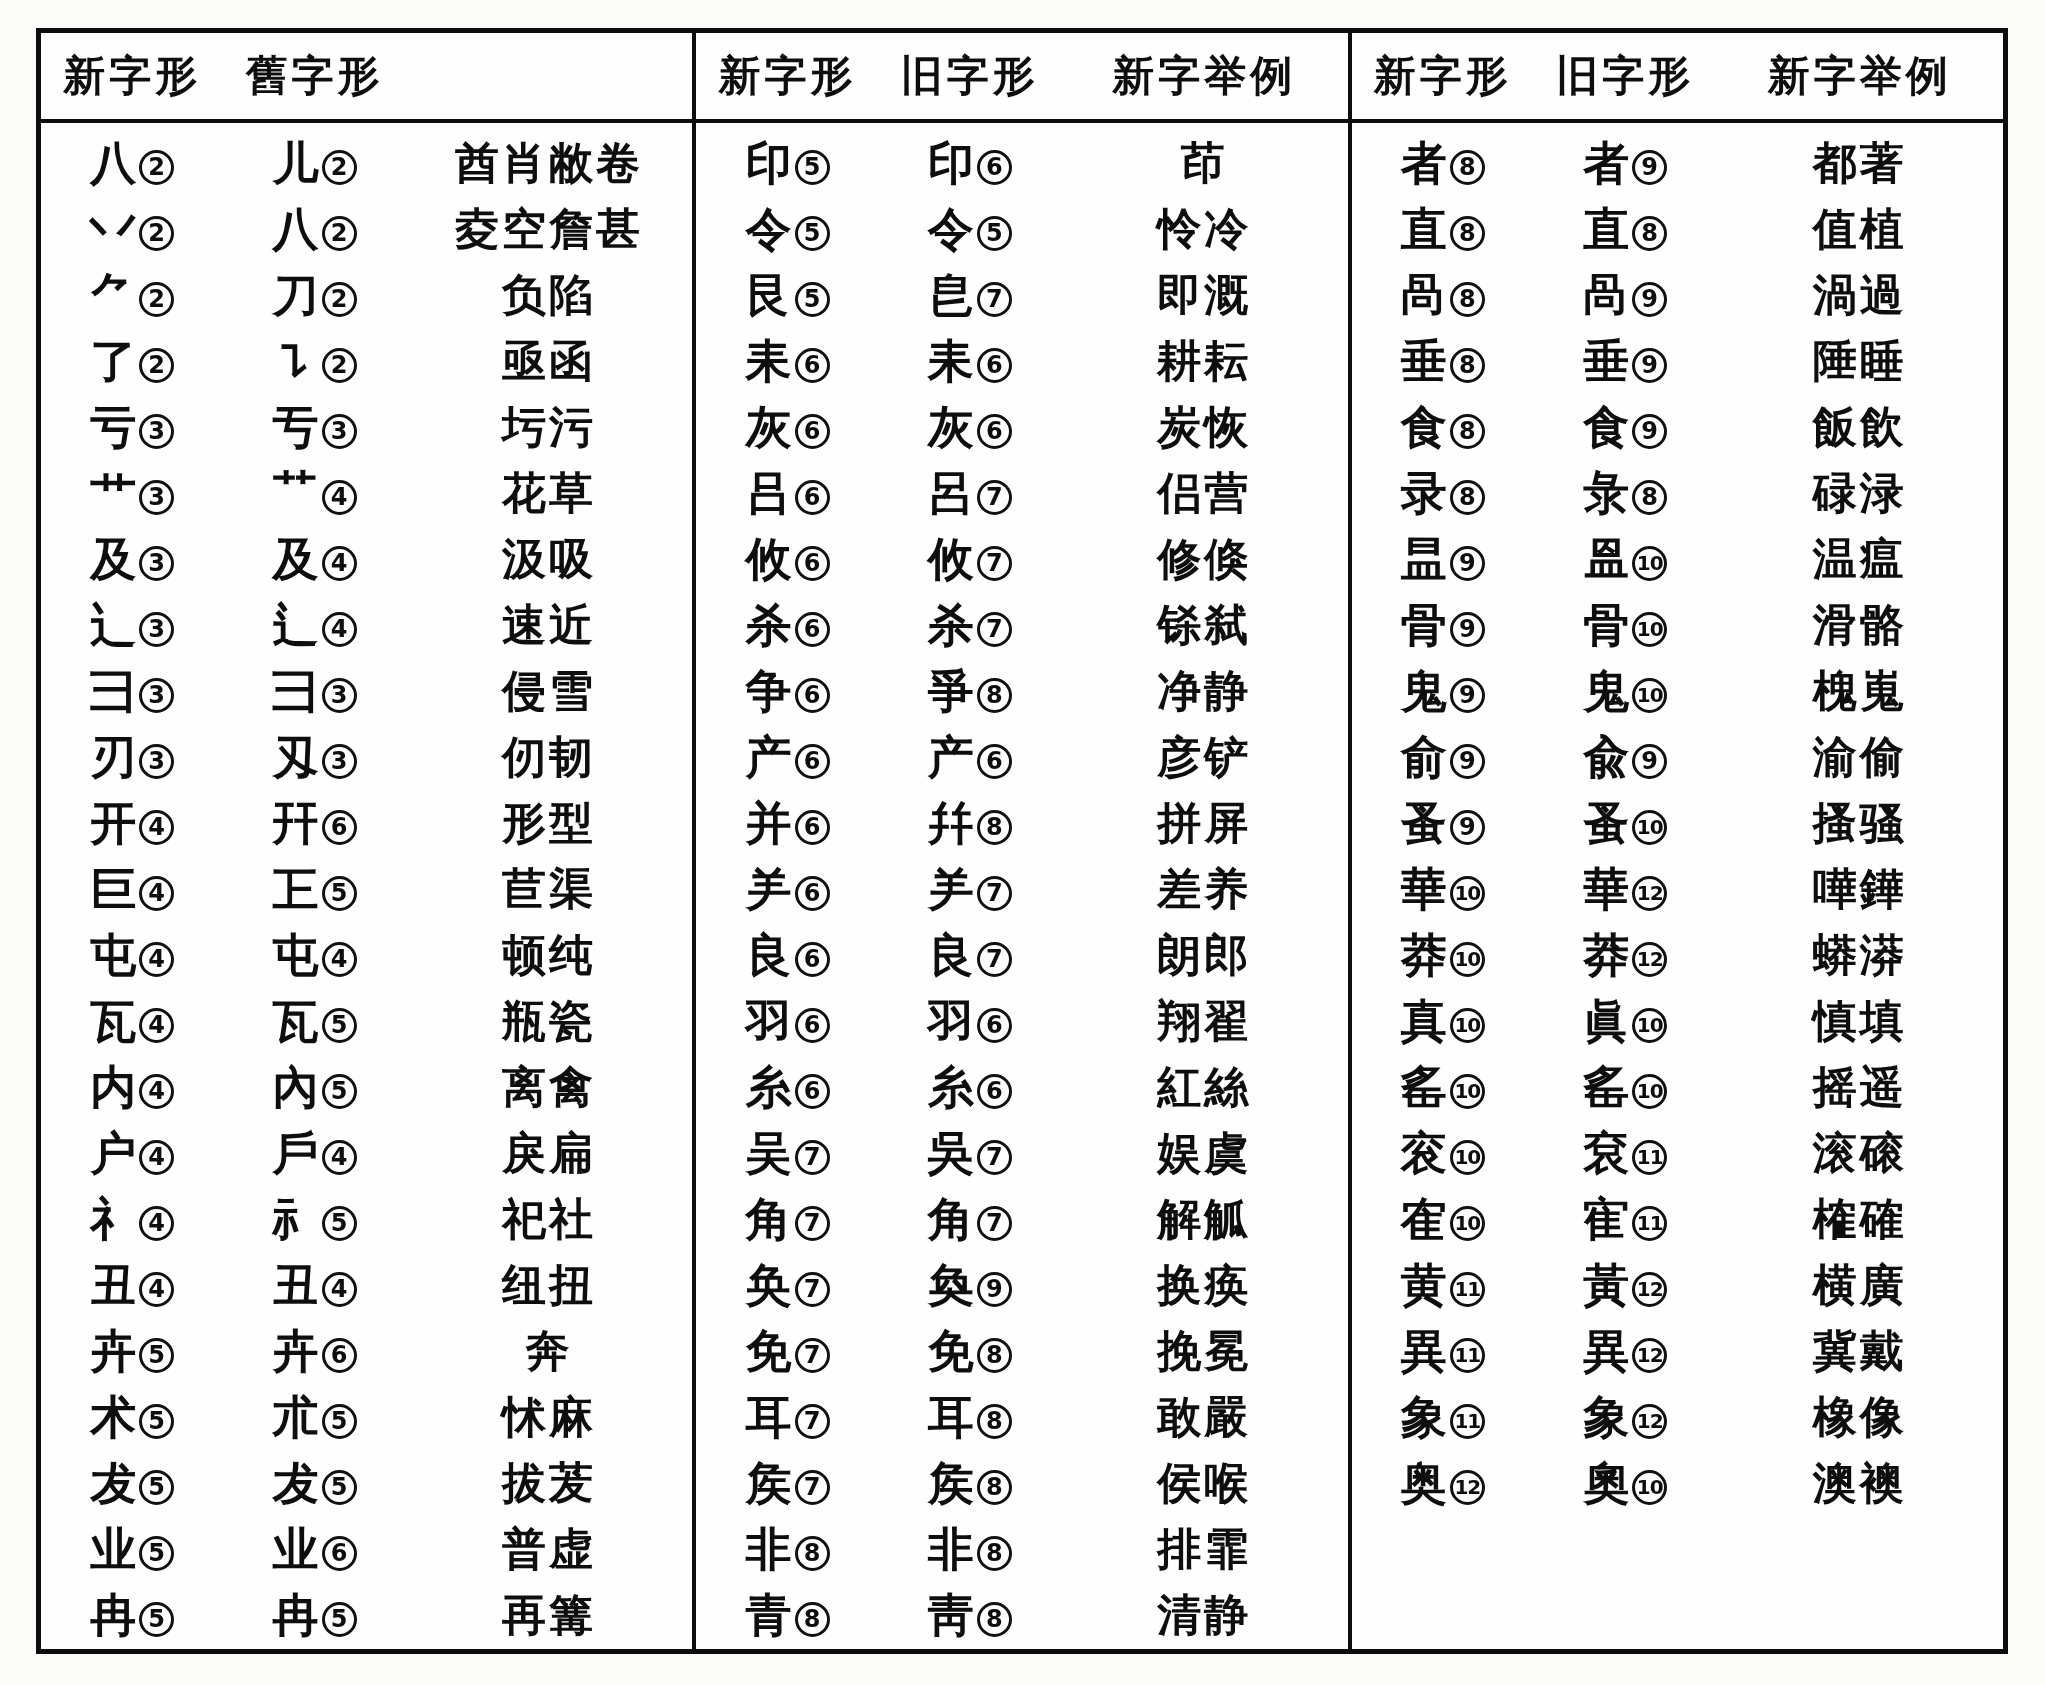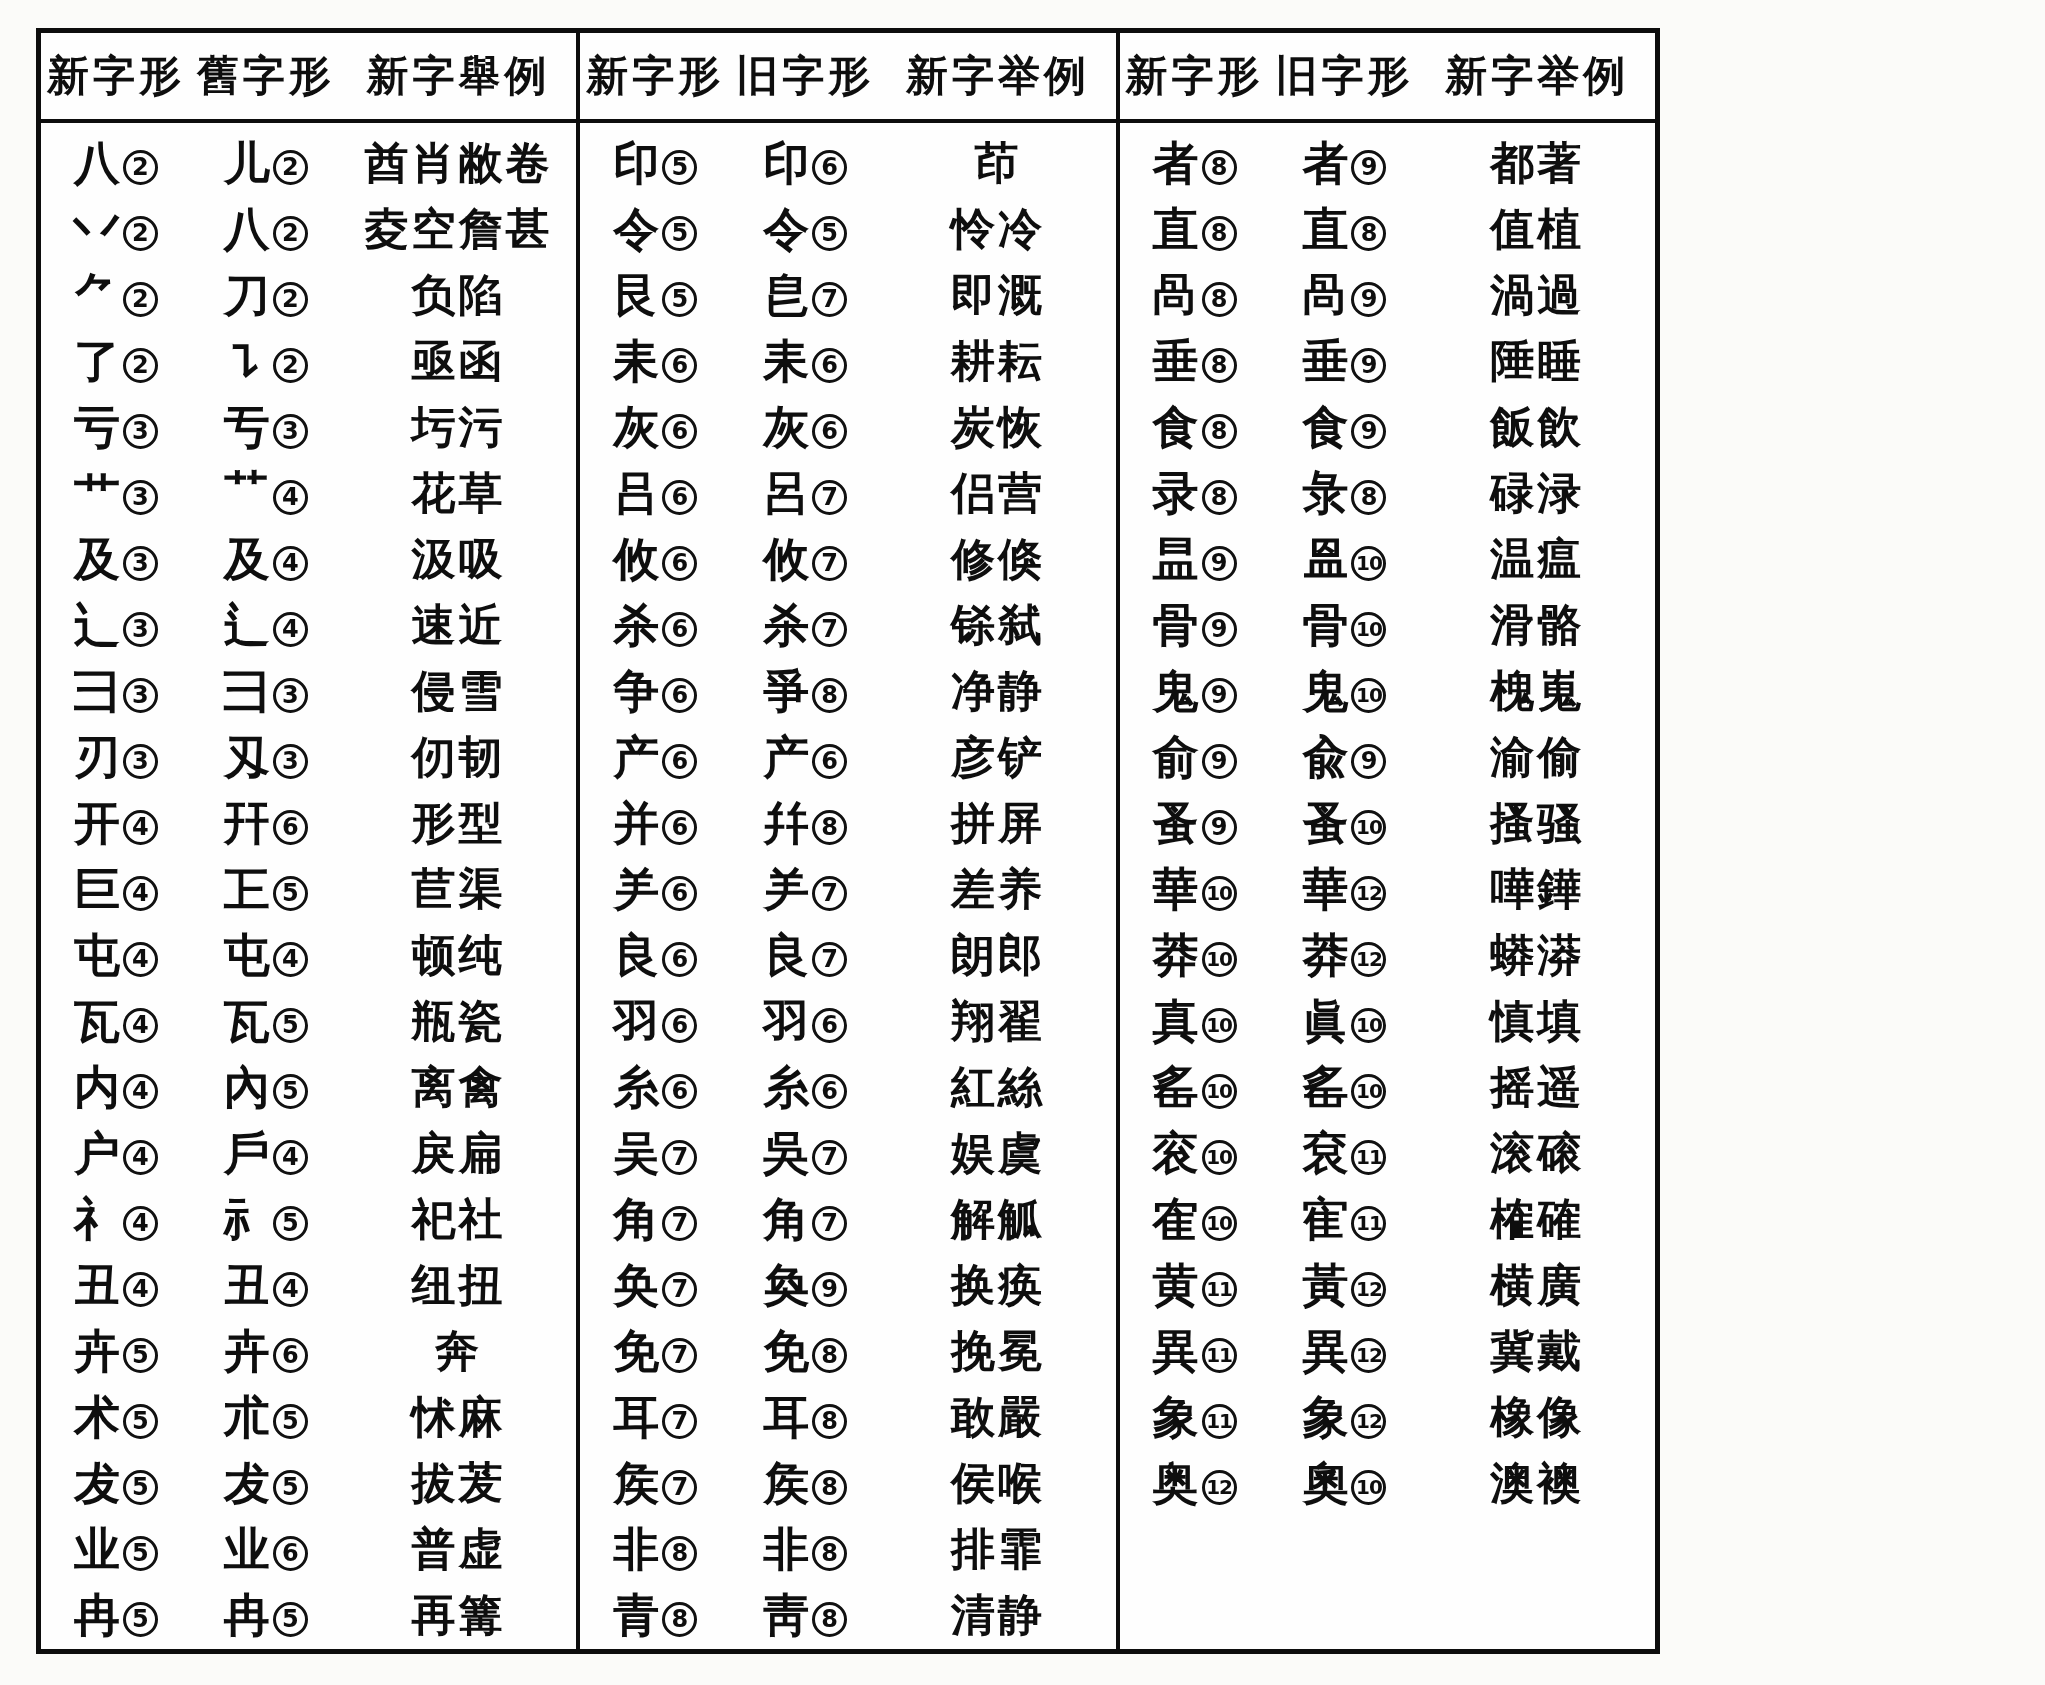--- a/index.html
+++ b/index.html
@@ -3,21 +3,21 @@
 <meta charset="utf-8">
 <style>
   html,body{margin:0;padding:0;}
   body{
     width:2045px;height:1685px;position:relative;
     background:#fbfbf9;color:#0e0e0e;
     font-family:"Liberation Serif","DejaVu Serif",serif;
     overflow:hidden;
   }
   .scan-table{
-    position:absolute;left:36px;top:28px;width:1624px;height:1626px;
+    position:absolute;left:36px;top:28px;width:1972px;height:1626px;
     box-sizing:border-box;border:5px solid #0d0d0d;background:#fefefe;
     display:flex;flex-direction:row;
   }
   .group{flex:1 1 0;display:flex;flex-direction:column;box-sizing:border-box;}
   .group.divider{border-right:4px solid #0d0d0d;}
   .g-header{
     height:86px;flex:0 0 86px;display:flex;align-items:center;
     border-bottom:4px solid #0d0d0d;font-weight:bold;font-size:42px;
   }
   .hc{text-align:center;letter-spacing:4px;}
@@ -46,21 +46,20 @@
   }
 </style>
 </head>
 <body>
 
 <div class="scan-table" id="tbl">
     <div class="group divider">
       <div class="g-header">
         <div class="hc c1">新字形</div>
         <div class="hc c2">舊字形</div>
-        <div class="hc c3">新字舉例</div>
       </div>
       <div class="rows">
         <div class="row">
           <div class="cell c1">
             <div class="glyph">八</div>
             <div class="badge">2</div>
           </div>
           <div class="cell c2">
             <div class="glyph">儿</div>
             <div class="badge">2</div>

